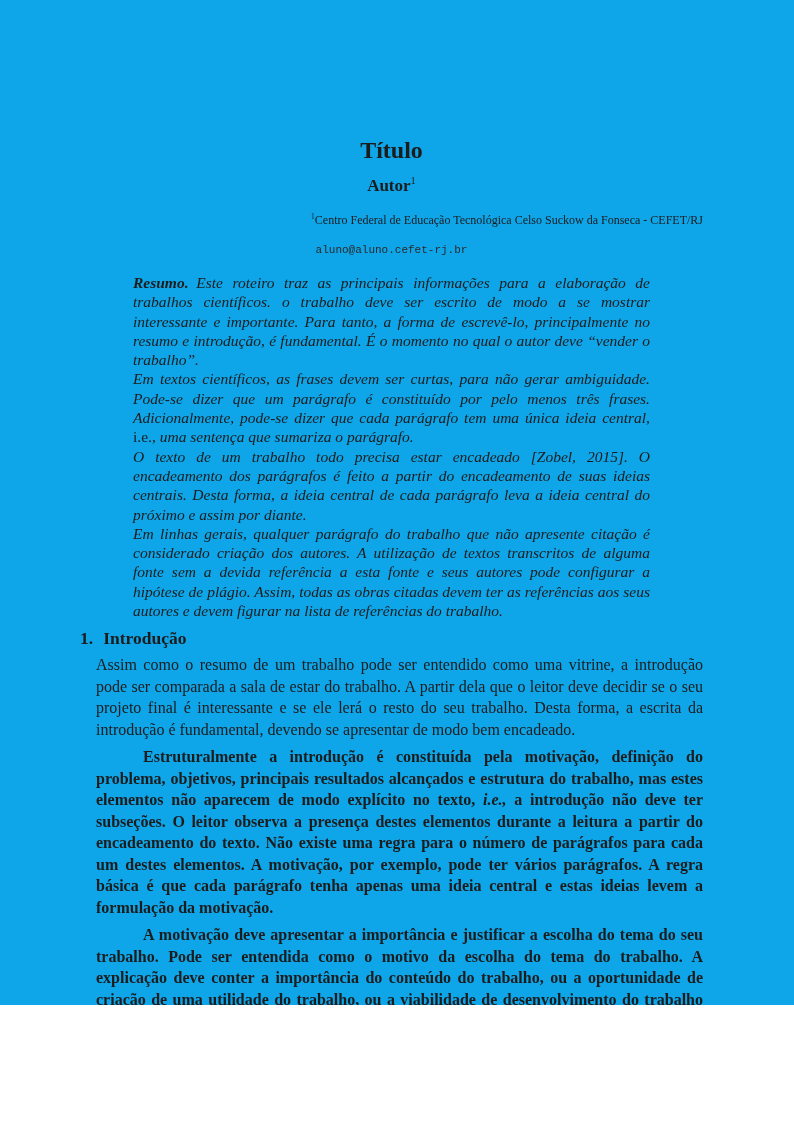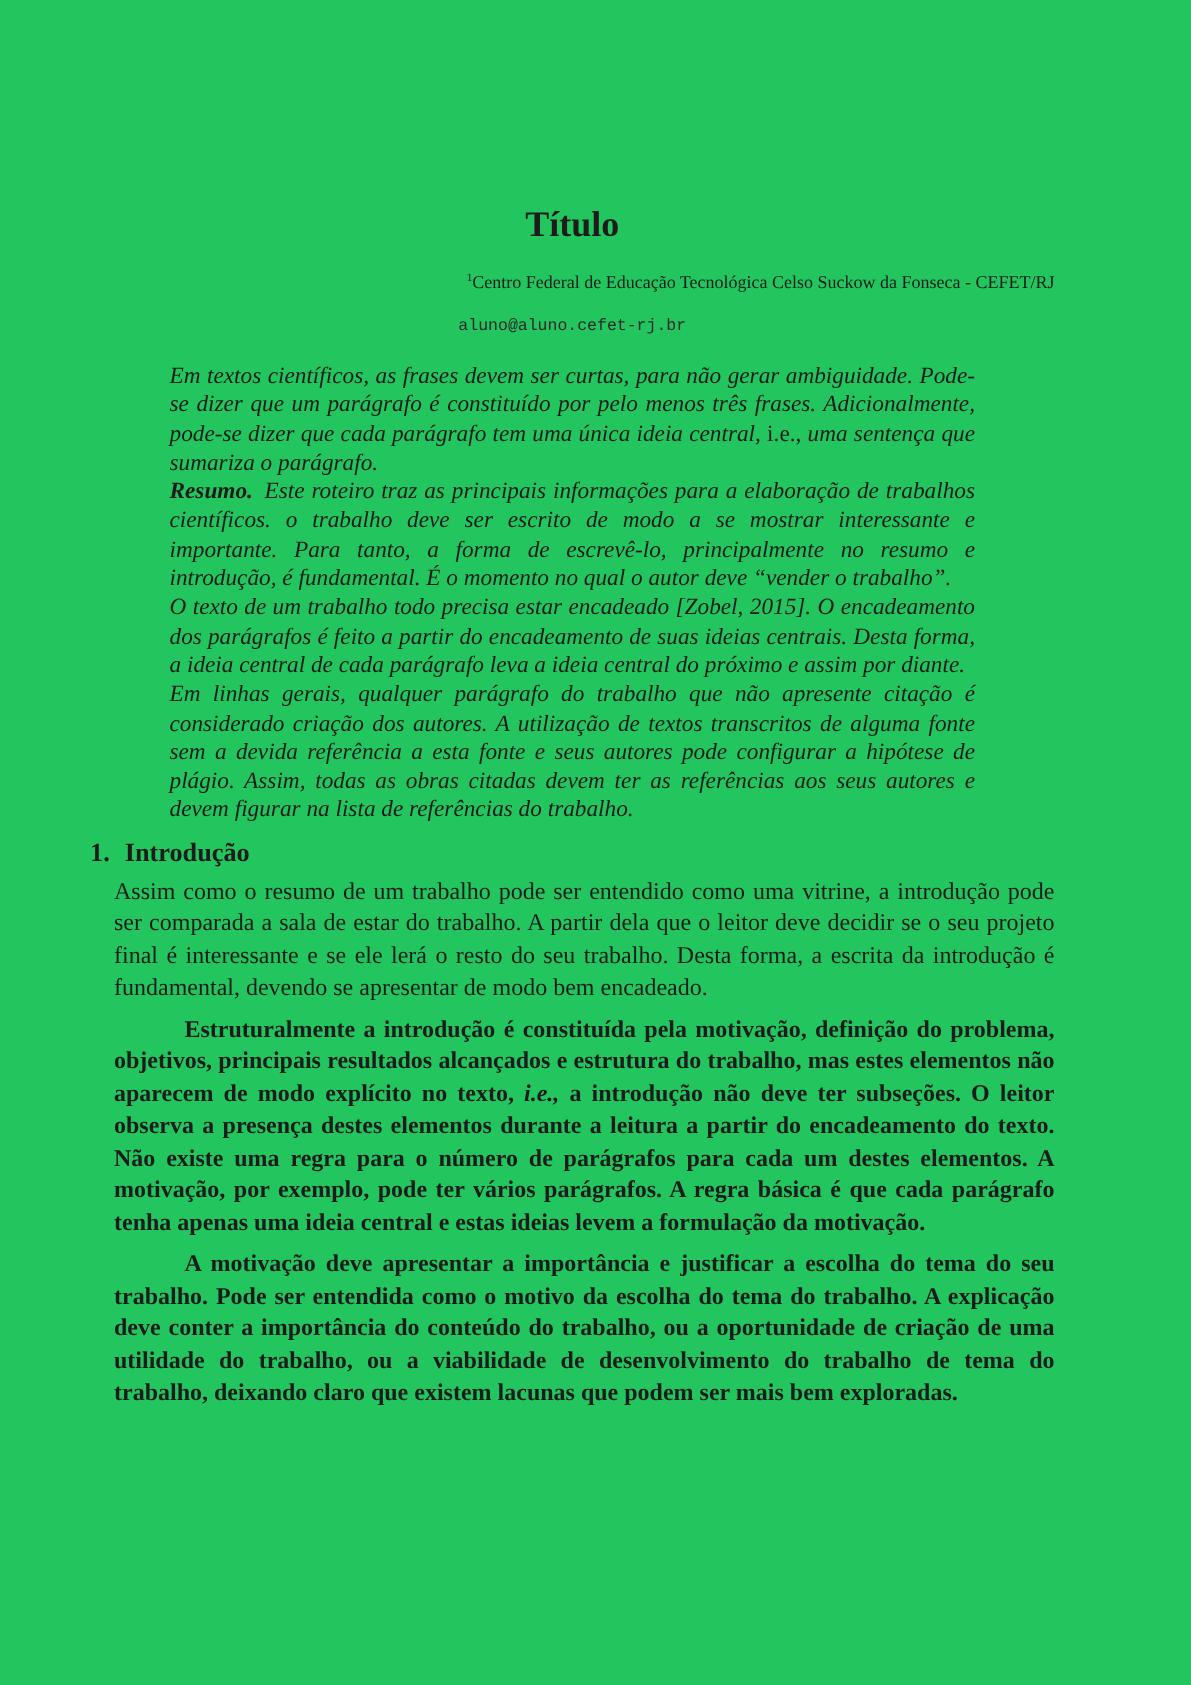--- a/index.html
+++ b/index.html
@@ -7,23 +7,23 @@
   body {
     width: 794px;
     height: 1123px;
     background: #ffffff;
     color: #1c1c1c;
     font-family: "Liberation Serif", serif;
   }
   .page {
     position: relative;
     width: 794px;
-    height: 1123px;
-    background: #22c55e;
-    padding: 136px 91px 0 60px;
+    height: 1005px;
+    background: #0ea5e9;
+    padding: 136px 91px 0 80px;
     overflow: hidden;
   }
   .paper-title {
     text-align: center;
     font-size: 24px;
     font-weight: bold;
     line-height: 28px;
     margin: 0;
   }
   .author-line {
@@ -84,28 +84,29 @@
   .seg-i { font-style: italic; }
   .seg-up { font-style: normal; }
 </style>
 </head>
 <body>
 
 <div class="page">
 
   <h1 class="paper-title">Título</h1>
 
+  <div class="author-line"><span class="seg-b">Autor</span><sup>1</sup></div>
 
   <div class="affiliation-line"><sup>1</sup><span>Centro Federal de Educação Tecnológica Celso Suckow da Fonseca - CEFET/RJ</span></div>
 
   <div class="email-line">aluno@aluno.cefet-rj.br</div>
 
   <div class="abstract">
+    <p><span class="seg-b">Resumo.</span><span> Este roteiro traz as principais informações para a elaboração de trabalhos científicos. o trabalho deve ser escrito de modo a se mostrar interessante e importante. Para tanto, a forma de escrevê-lo, principalmente no resumo e introdução, é fundamental. É o momento no qual o autor deve “vender o trabalho”.</span></p>
     <p><span>Em textos científicos, as frases devem ser curtas, para não gerar ambiguidade. Pode-se dizer que um parágrafo é constituído por pelo menos três frases. Adicionalmente, pode-se dizer que cada parágrafo tem uma única ideia central, </span><span class="seg-up">i.e.,</span><span> uma sentença que sumariza o parágrafo.</span></p>
-    <p><span class="seg-b">Resumo.</span><span> Este roteiro traz as principais informações para a elaboração de trabalhos científicos. o trabalho deve ser escrito de modo a se mostrar interessante e importante. Para tanto, a forma de escrevê-lo, principalmente no resumo e introdução, é fundamental. É o momento no qual o autor deve “vender o trabalho”.</span></p>
     <p><span>O texto de um trabalho todo precisa estar encadeado [Zobel, 2015]. O encadeamento dos parágrafos é feito a partir do encadeamento de suas ideias centrais. Desta forma, a ideia central de cada parágrafo leva a ideia central do próximo e assim por diante.</span></p>
     <p><span>Em linhas gerais, qualquer parágrafo do trabalho que não apresente citação é considerado criação dos autores. A utilização de textos transcritos de alguma fonte sem a devida referência a esta fonte e seus autores pode configurar a hipótese de plágio. Assim, todas as obras citadas devem ter as referências aos seus autores e devem figurar na lista de referências do trabalho.</span></p>
   </div>
 
   <div class="section-heading">
     <span class="sec-num">1.</span><span>Introdução</span>
   </div>
 
   <div class="body-text">
     <p class="first"><span>Assim como o resumo de um trabalho pode ser entendido como uma vitrine, a introdução pode ser comparada a sala de estar do trabalho. A partir dela que o leitor deve decidir se o seu projeto final é interessante e se ele lerá o resto do seu trabalho. Desta forma, a escrita da introdução é fundamental, devendo se apresentar de modo bem encadeado.</span></p>

